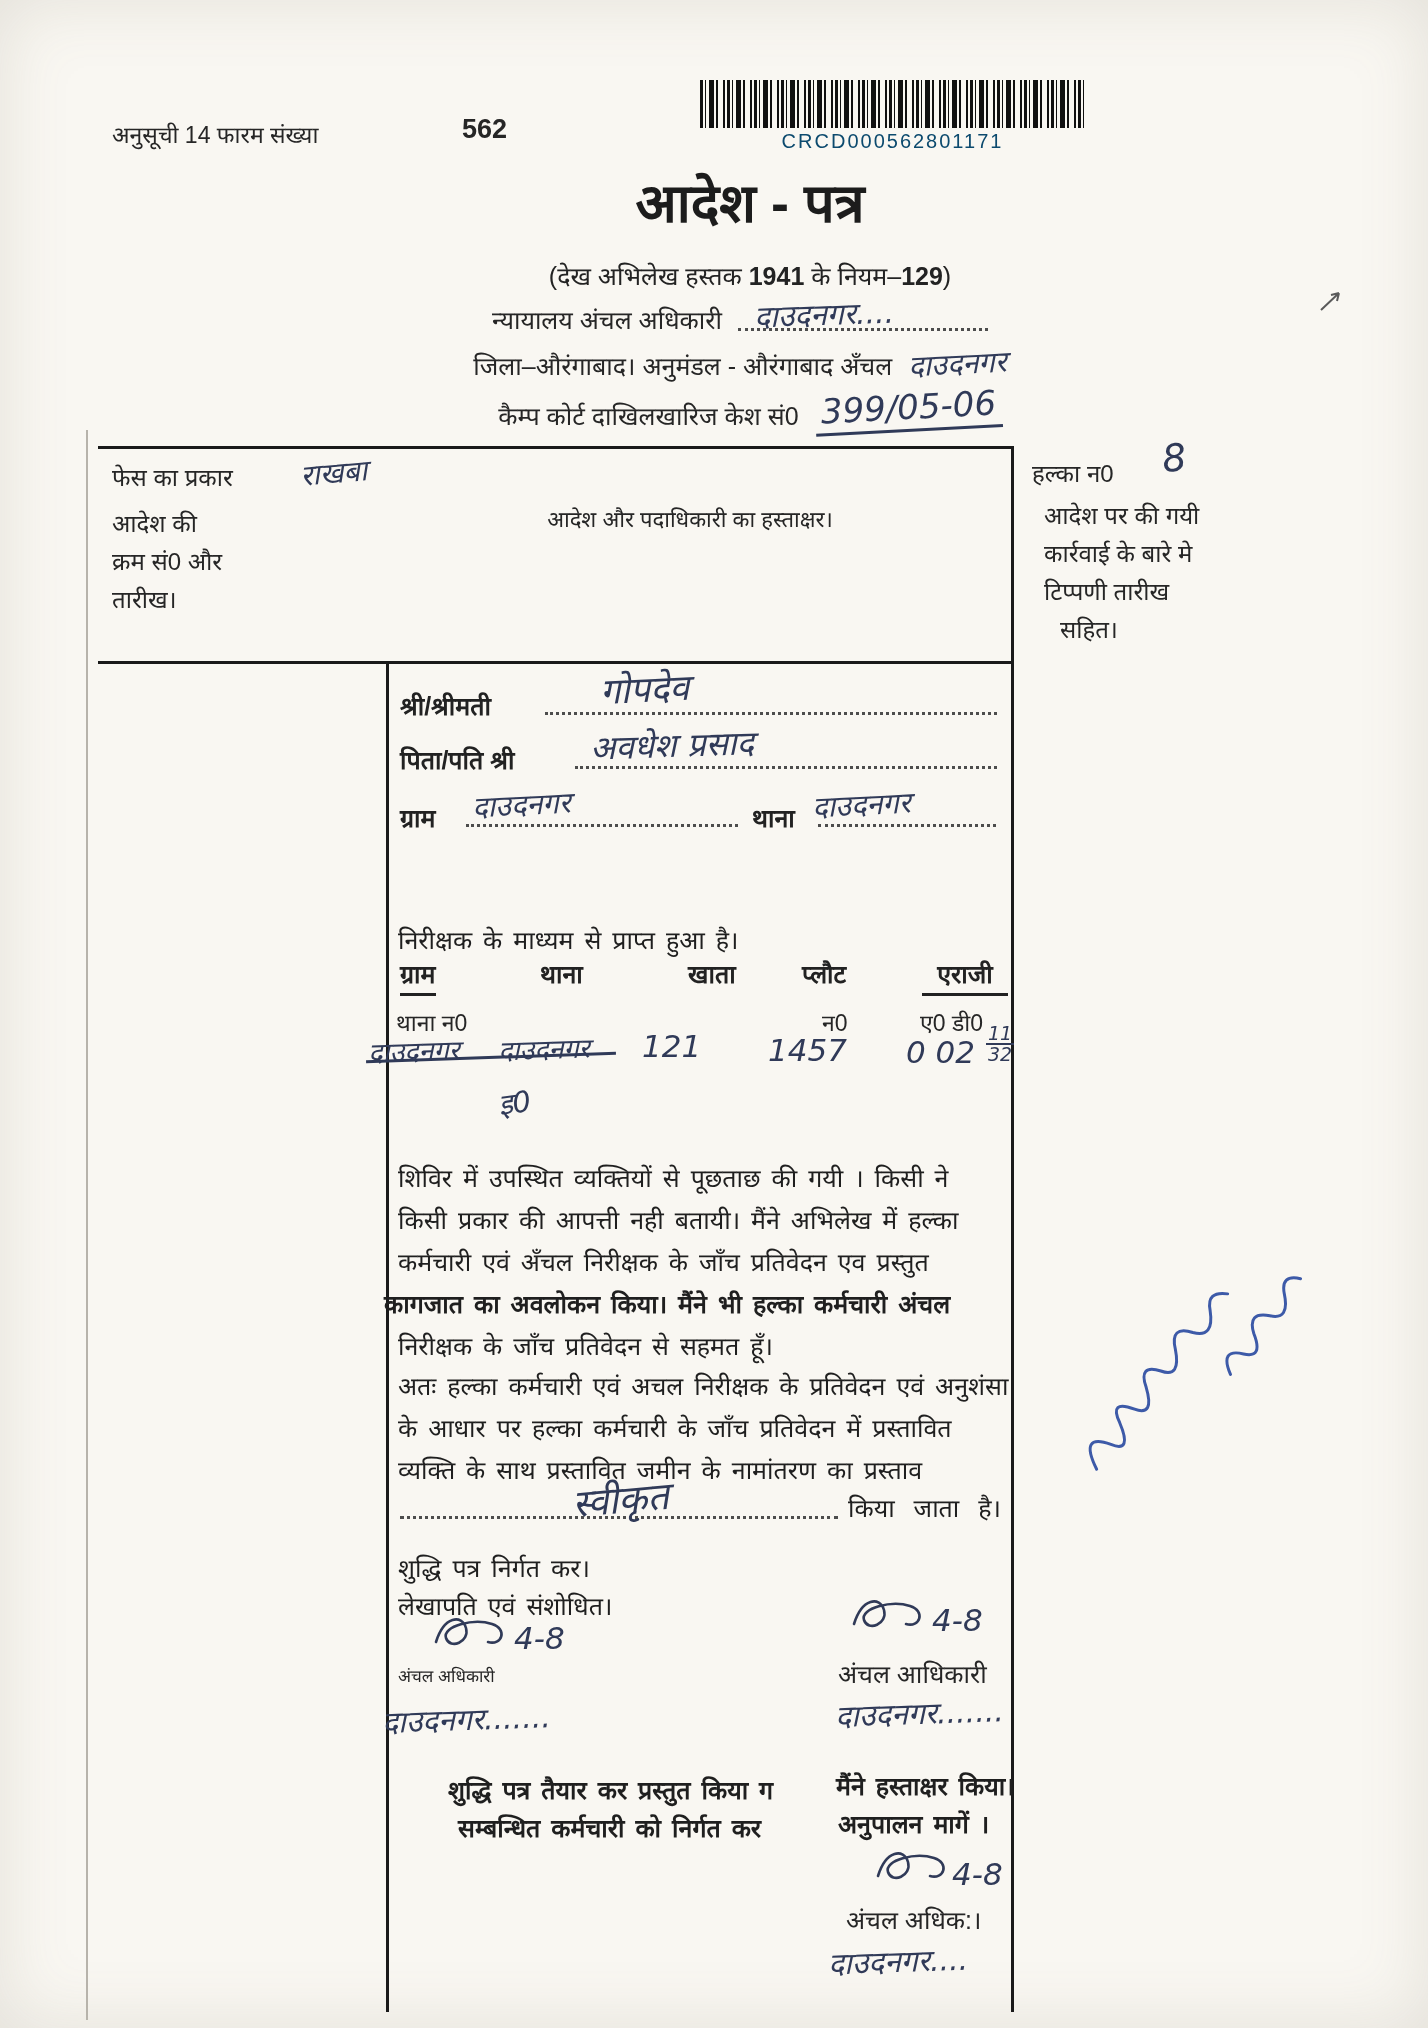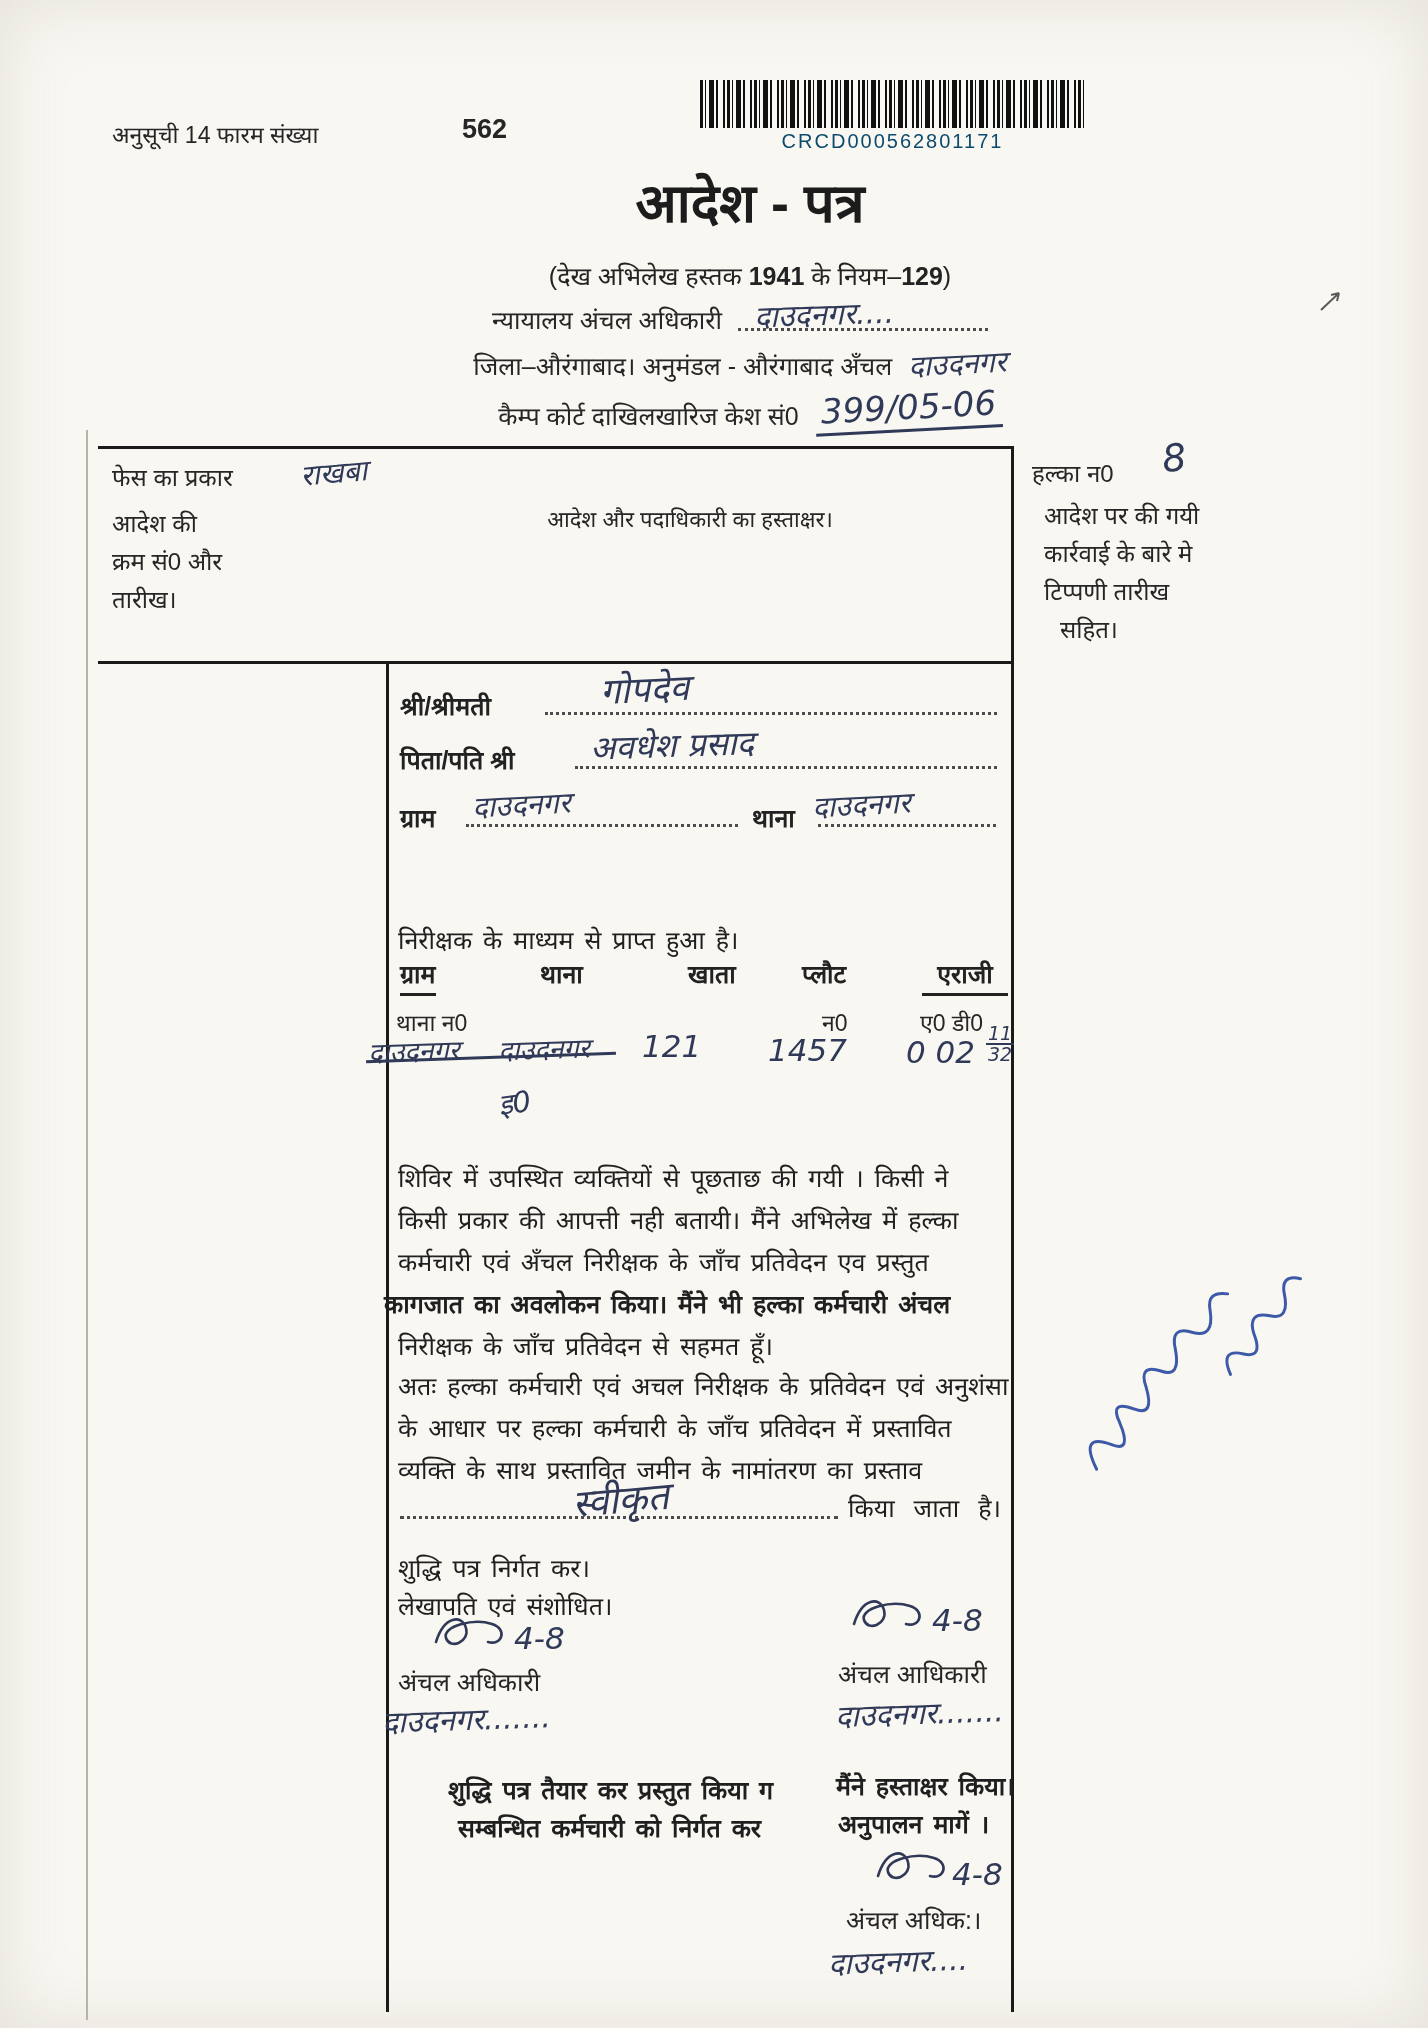--- a/index.html
+++ b/index.html
@@ -144,21 +144,21 @@
 
   <div class="abs para" style="left:398px;top:1550px;">शुद्धि पत्र निर्गत कर।</div>
   <div class="abs para" style="left:398px;top:1588px;">लेखापति एवं संशोधित।</div>
 
   <div class="abs" style="left:428px;top:1610px;">
     <svg width="120" height="46" viewBox="0 0 120 46">
         <path d="M8 32 C 16 6, 34 4, 38 18 C 42 32, 22 40, 18 28 C 14 16, 46 8, 64 14 C 80 19, 74 36, 60 32" fill="none" stroke="#303a58" stroke-width="2.6" stroke-linecap="round"></path>
       </svg>
   </div>
   <span class="hw abs" style="left:514px;top:1620px;font-size:31px;">4-8</span>
-  <div class="abs print" style="left:398px;top:1664px;font-size:25px;">अंचल अधिकारी</div>
+  <div class="abs print" style="left:398px;top:1664px;font-size:17px;">अंचल अधिकारी</div>
   <span class="hw abs" style="left:382px;top:1698px;font-size:30px;transform:rotate(-2deg);">दाउदनगर.......</span>
 
   <div class="abs" style="left:846px;top:1592px;">
     <svg width="120" height="46" viewBox="0 0 120 46">
         <path d="M8 32 C 16 6, 34 4, 38 18 C 42 32, 22 40, 18 28 C 14 16, 46 8, 64 14 C 80 19, 74 36, 60 32" fill="none" stroke="#303a58" stroke-width="2.6" stroke-linecap="round"></path>
       </svg>
   </div>
   <span class="hw abs" style="left:932px;top:1602px;font-size:31px;">4-8</span>
   <div class="abs print" style="left:838px;top:1656px;font-size:25px;">अंचल आधिकारी</div>
   <span class="hw abs" style="left:835px;top:1692px;font-size:30px;transform:rotate(-2deg);">दाउदनगर.......</span>

